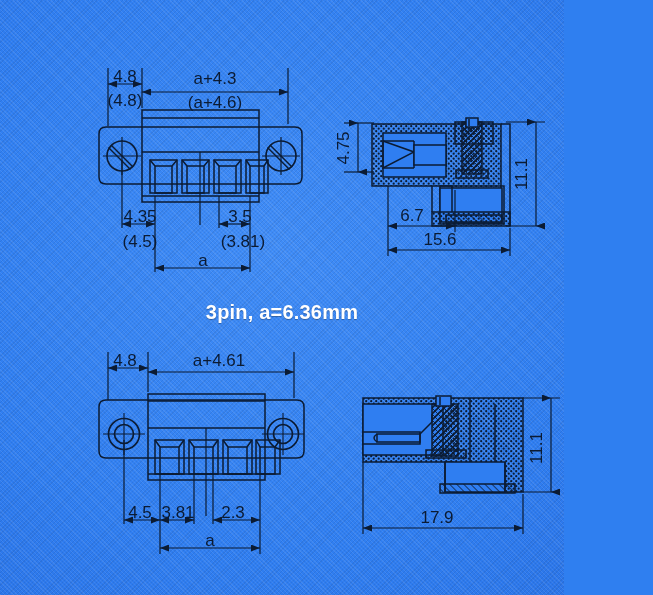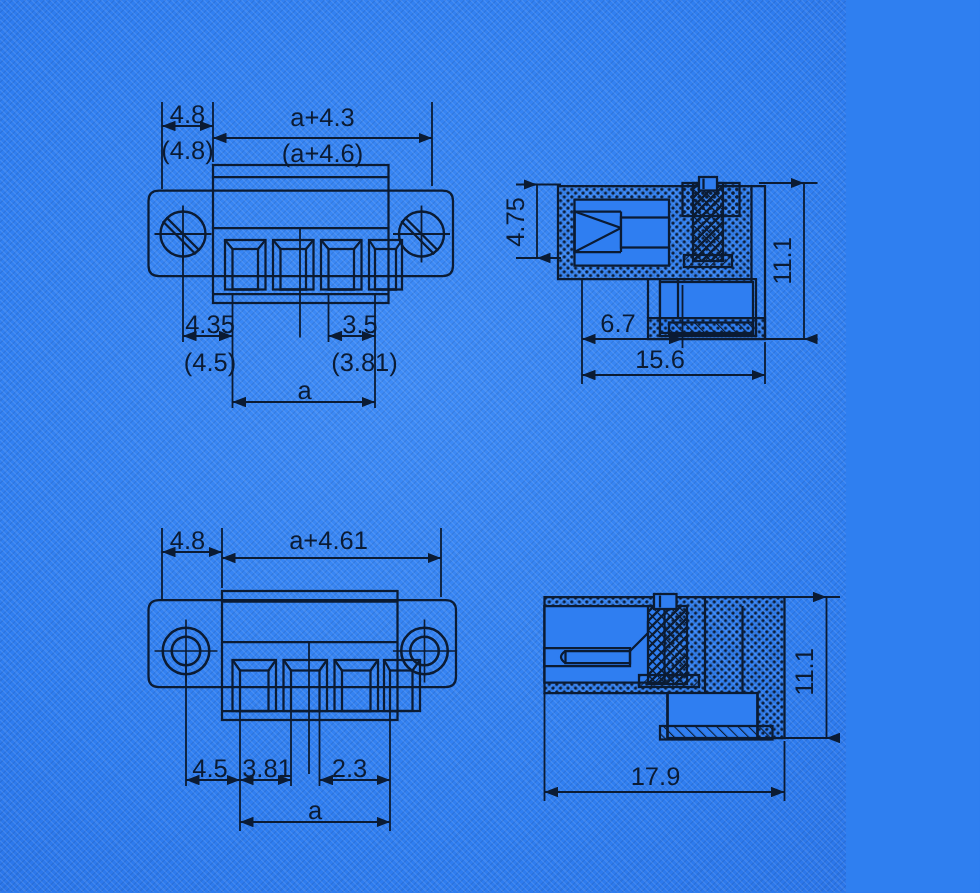--- a/index.html
+++ b/index.html
@@ -264,14 +264,15 @@
       <text x="178" y="518">3.81</text>
       <text x="233" y="518">2.3</text>
       <text x="210" y="546">a</text>
 
       <text x="0" y="0" transform="translate(542,448) rotate(-90)">11.1</text>
       <text x="437" y="523">17.9</text>
     </g>
   </svg>
 
 
+  <div class="center-label">3pin, a=6.36mm</div>
 
 </div>
 
 </body></html>

